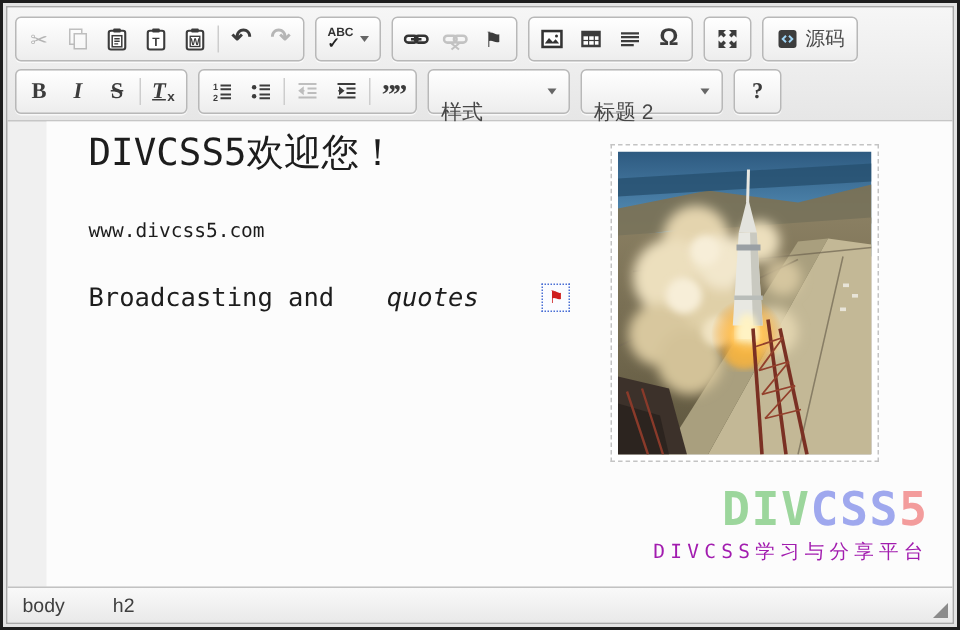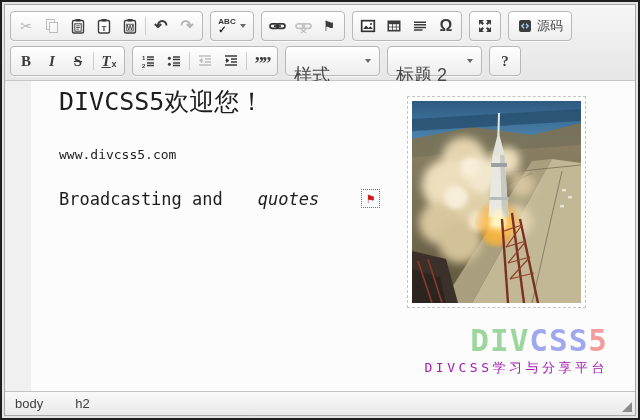--- a/index.html
+++ b/index.html
@@ -18,37 +18,37 @@
   .vsep { width:1px; height:18px; background:#cdcdcd; margin:0 2px; }
   .glyph { font-size:14px; line-height:1; color:#3c3c3c; }
   .glyph.big { font-size:16px; font-weight:bold; }
   .caret { width:0; height:0; border-left:3.5px solid transparent; border-right:3.5px solid transparent; border-top:4px solid #666; margin-left:4px; }
   .abc-stack { display:flex; flex-direction:column; align-items:flex-start; line-height:1; }
   .abc-txt { font-size:8px; font-weight:bold; letter-spacing:0; color:#333;text-align:right; }
   .abc-check { font-size:10px; font-weight:bold; color:#222; margin-top:-1px; }
   .src-label { font-size:13px; color:#4a4a4a; margin-left:4px; }
   .serifb { font-family:"Liberation Serif", serif; font-weight:bold; font-size:15px; }
   .dd { width:89px; justify-content:space-between; display:inline-flex; align-items:center; padding:0 6px; height:26px; cursor:pointer; }
-  .dd-label { font-size:18px; color:#474747;margin-top:27px; }
+  .dd-label { font-size:14px; color:#474747;margin-top:27px; }
   .quote-glyph { font-family:"Liberation Serif", serif; font-weight:bold; font-size:19px; letter-spacing:-2px; color:#3c3c3c; line-height:.6; padding-top:6px; }
   .tx-x { font-size:9px; font-weight:bold; margin-left:1px; margin-top:6px; }
   svg.icon { display:block; }
 
   
   .content { flex:1; position:relative; background:#fcfcfc; padding:4px 0 0 28px; font-family:"DejaVu Sans Mono","Liberation Mono", monospace; color:#1d1d1d; overflow:hidden;margin-left:26px; }
   .heading { font-size:25px; font-weight:400; }
   .url { font-size:13px; margin-top:29px; }
   .para { font-size:17px; margin-top:27px; display:flex; align-items:flex-start;gap:35px; }
   .q-italic { font-style:italic; }
   .anchor-flag { display:inline-flex; width:19px; height:19px; align-items:center; justify-content:center; border:1px dotted #4a6fd4; background:#fbfcff; color:#cf1d1d; font-size:13px; margin-left:7px; cursor:pointer; }
 
   .image-card { position:absolute; left:376px; top:15px; width:179px; height:212px; background:#fff; border:1px dashed #c4c4c4; padding:4px; cursor:pointer; }
   .photo { width:169px; height:202px; display:block; }
 
-  .watermark { position:absolute; right:27px; bottom:14px; text-align:right; pointer-events:none; }
+  .watermark { position:absolute; right:16px; bottom:14px; text-align:right; pointer-events:none; }
   .wm-logo { font-size:31px; font-weight:bold; letter-spacing:1px; line-height:1; }
   .wm-div { color:#9cd69c; } .wm-css { color:#9fa8ee; } .wm-5 { color:#f39c9c; }
   .wm-tagline { font-size:13px; color:#a21caf; letter-spacing:3.5px; margin-top:3px; }
 
   
   .statusbar { height:24px; border-top:1px solid #c2c2c2; background:linear-gradient(#f9f9f9,#e9e9e9); display:flex; align-items:center; padding:0 10px; gap:32px; font-size:13px; color:#3f3f3f; position:relative; }
   .crumb { cursor:pointer; }
   .resize-handle { position:absolute; right:3px; bottom:3px; width:0; height:0; border-left:10px solid transparent; border-bottom:10px solid #8b8b8b; cursor:nwse-resize; }
 </style>
 </head>

